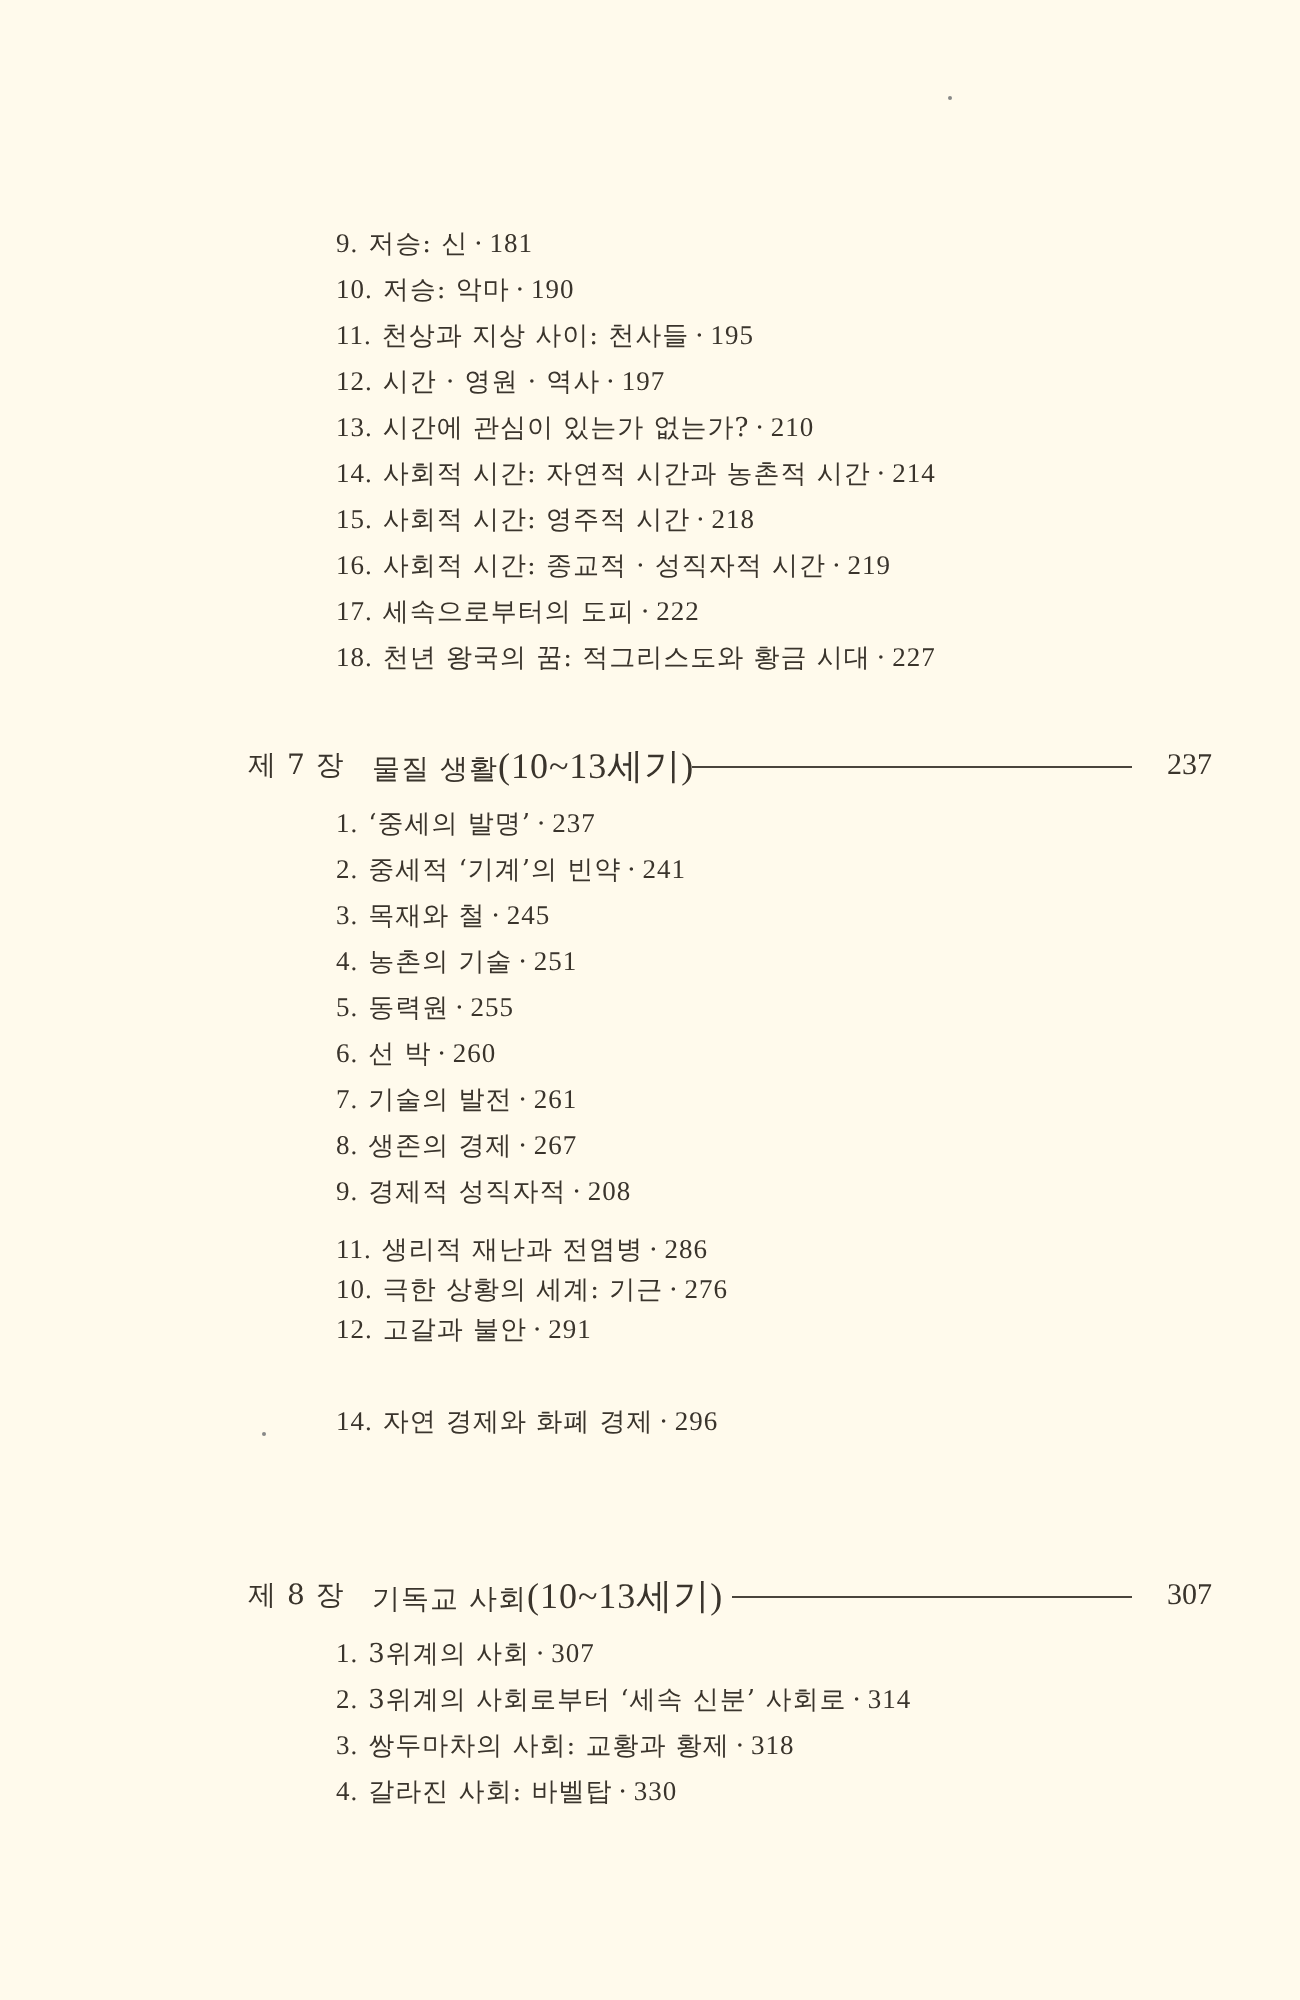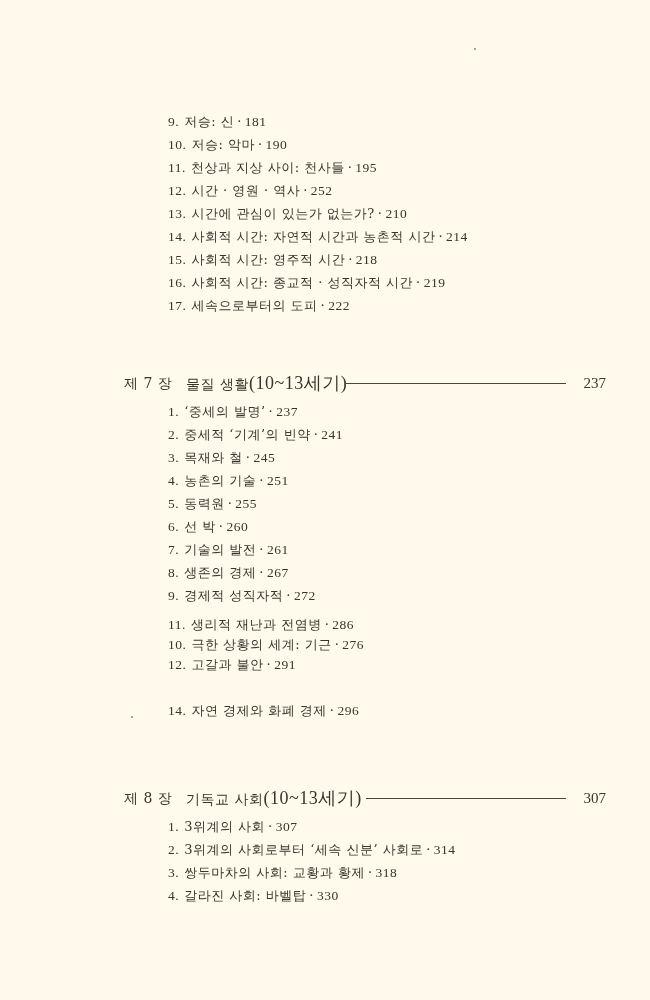--- a/index.html
+++ b/index.html
@@ -95,36 +95,39 @@
   <div class="entry" style="top:113px">
     <span class="num">9.</span><span>저승: 신</span><span class="dot">·</span><span class="page-ref">181</span>
   </div>
   <div class="entry" style="top:136px">
     <span class="num">10.</span><span>저승: 악마</span><span class="dot">·</span><span class="page-ref">190</span>
   </div>
   <div class="entry" style="top:159px">
     <span class="num">11.</span><span>천상과 지상 사이: 천사들</span><span class="dot">·</span><span class="page-ref">195</span>
   </div>
   <div class="entry" style="top:182px">
-    <span class="num">12.</span><span>시간 · 영원 · 역사</span><span class="dot">·</span><span class="page-ref">252</span>
+    <span class="num">12.</span><span>시간 · 영원 · 역사</span><span class="dot">·</span><span class="page-ref">197</span>
   </div>
   <div class="entry" style="top:205px">
     <span class="num">13.</span><span>시간에 관심이 있는가 없는가?</span><span class="dot">·</span><span class="page-ref">210</span>
   </div>
   <div class="entry" style="top:228px">
     <span class="num">14.</span><span>사회적 시간: 자연적 시간과 농촌적 시간</span><span class="dot">·</span><span class="page-ref">214</span>
   </div>
   <div class="entry" style="top:251px">
     <span class="num">15.</span><span>사회적 시간: 영주적 시간</span><span class="dot">·</span><span class="page-ref">218</span>
   </div>
   <div class="entry" style="top:274px">
     <span class="num">16.</span><span>사회적 시간: 종교적 · 성직자적 시간</span><span class="dot">·</span><span class="page-ref">219</span>
   </div>
   <div class="entry" style="top:297px">
     <span class="num">17.</span><span>세속으로부터의 도피</span><span class="dot">·</span><span class="page-ref">222</span>
+  </div>
+  <div class="entry" style="top:320px">
+    <span class="num">18.</span><span>천년 왕국의 꿈: 적그리스도와 황금 시대</span><span class="dot">·</span><span class="page-ref">227</span>
   </div>
 
   <div class="chapter" style="top:373px">
     <span class="ch-label">제 7 장</span>
     <span class="ch-title"><span>물질 생활</span><span class="paren">(10~13세기)</span></span>
     <span class="rule" style="left:222px; width:220px"></span>
     <span class="ch-page">237</span>
   </div>
 
   <div class="entry" style="top:403px">
@@ -145,21 +148,21 @@
   <div class="entry" style="top:518px">
     <span class="num">6.</span><span>선 박</span><span class="dot">·</span><span class="page-ref">260</span>
   </div>
   <div class="entry" style="top:541px">
     <span class="num">7.</span><span>기술의 발전</span><span class="dot">·</span><span class="page-ref">261</span>
   </div>
   <div class="entry" style="top:564px">
     <span class="num">8.</span><span>생존의 경제</span><span class="dot">·</span><span class="page-ref">267</span>
   </div>
   <div class="entry" style="top:587px">
-    <span class="num">9.</span><span>경제적 성직자적</span><span class="dot">·</span><span class="page-ref">272</span>
+    <span class="num">9.</span><span>경제적 성직자적</span><span class="dot">·</span><span class="page-ref">208</span>
   </div>
   <div class="entry" style="top:636px">
     <span class="num">10.</span><span>극한 상황의 세계: 기근</span><span class="dot">·</span><span class="page-ref">276</span>
   </div>
   <div class="entry" style="top:616px">
     <span class="num">11.</span><span>생리적 재난과 전염병</span><span class="dot">·</span><span class="page-ref">286</span>
   </div>
   <div class="entry" style="top:656px">
     <span class="num">12.</span><span>고갈과 불안</span><span class="dot">·</span><span class="page-ref">291</span>
   </div>

